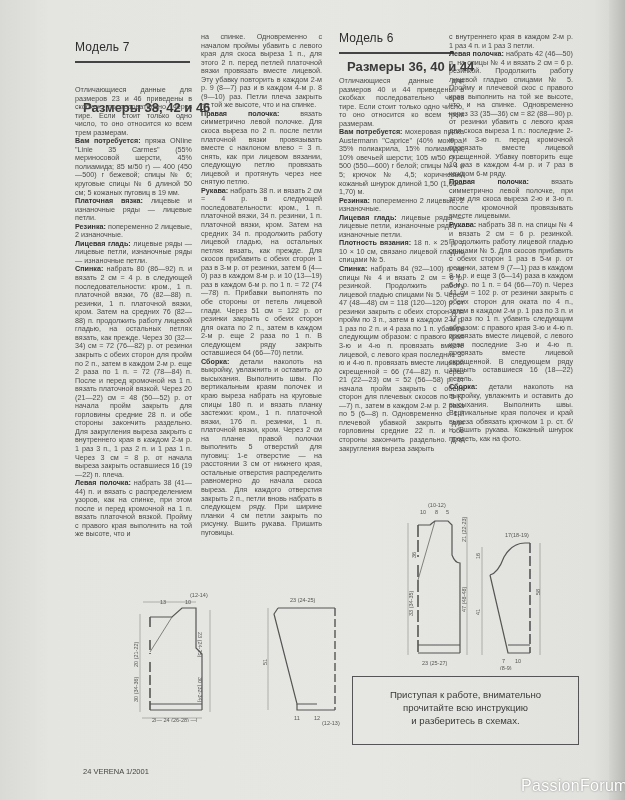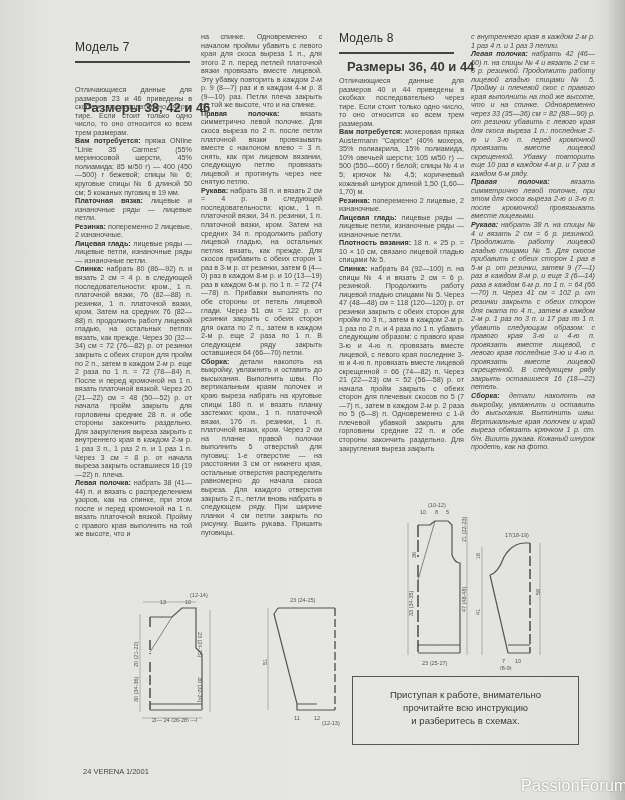--- a/index.html
+++ b/index.html
@@ -76,34 +76,34 @@
         <path d="M138 16 L138 118" stroke-width="0.4"></path>
       </g>
       <text x="160" y="10">23 (24-25)</text>
       <text x="132" y="72" transform="rotate(-90 135 70)">51</text>
       <text x="164" y="128">11</text>
       <text x="184" y="128">12</text>
     </svg>
     <div style="position:absolute;left:192px;top:128px;font-size:5.5px;color:#555;">(12-13)</div>
   </div>
 
-  <div class="title" style="left:339px;top:31px;">Модель 8</div>
+  <div class="title" style="left:339px;top:31px;">Модель 6</div>
   <div class="title-rule" style="left:339px;top:52px;width:115px;"></div>
   <div class="sizes" style="left:339px;top:59px;">Размеры 36, 40 и 44</div>
 
   <div class="col" style="left:339px;top:77px;width:125px;">
     <p><b></b><span>Отличающиеся данные для размеров 40 и 44 приведены в скобках последовательно через тире. Если стоит только одно число, то оно относится ко всем трем размерам.</span></p>
     <p><b>Вам потребуется:</b><span> мохеровая пряжа Austermann "Caprice" (40% мохера, 35% полиакрила, 15% полиамида, 10% овечьей шерсти; 105 м/50 г) — 500 (550—600) г белой; спицы № 4 и 5; крючок № 4,5; коричневый кожаный шнурок длиной 1,50 (1,60—1,70) м.</span></p>
     <p><b>Резинка:</b><span> попеременно 2 лицевые, 2 изнаночные.</span></p>
     <p><b>Лицевая гладь:</b><span> лицевые ряды — лицевые петли, изнаночные ряды — изнаночные петли.</span></p>
     <p><b>Плотность вязания:</b><span> 18 п. × 25 р. = 10 × 10 см, связано лицевой гладью спицами № 5.</span></p>
     <p><b>Спинка:</b><span> набрать 84 (92—100) п. на спицы № 4 и вязать 2 см = 6 р. резинкой. Продолжить работу лицевой гладью спицами № 5. Через 47 (48—48) см = 118 (120—120) р. от резинки закрыть с обеих сторон для пройм по 3 п., затем в каждом 2-м р. 1 раз по 2 п. и 4 раза по 1 п. убавить следующим образом: с правого края 3-ю и 4-ю п. провязать вместе лицевой, с левого края последние 3-ю и 4-ю п. провязать вместе лицевой скрещенной = 66 (74—82) п. Через 21 (22—23) см = 52 (56—58) р. от начала пройм закрыть с обеих сторон для плечевых скосов по 5 (7—7) п., затем в каждом 2-м р. 2 раза по 5 (6—8) п. Одновременно с 1-й плечевой убавкой закрыть для горловины средние 22 п. и обе стороны закончить раздельно. Для закругления выреза закрыть</span></p>
   </div>
 
-  <div class="col" style="left:471px;top:33px;width:124px;font-style:italic;">
+  <div class="col" style="left:449px;top:33px;width:124px;">
     <p><b></b><span>с внутреннего края в каждом 2-м р. 1 раз 4 п. и 1 раз 3 петли.</span></p>
     <p><b>Левая полочка:</b><span> набрать 42 (46—50) п. на спицы № 4 и вязать 2 см = 6 р. резинкой. Продолжить работу лицевой гладью спицами № 5. Пройму и плечевой скос с правого края выполнить на той же высоте, что и на спинке. Одновременно через 33 (35—36) см = 82 (88—90) р. от резинки убавить с левого края для скоса выреза 1 п.: последние 2-ю и 3-ю п. перед кромочной провязать вместе лицевой скрещенной. Убавку повторить еще 10 раз в каждом 4-м р. и 7 раз в каждом 6-м ряду.</span></p>
     <p><b>Правая полочка:</b><span> вязать симметрично левой полочке, при этом для скоса выреза 2-ю и 3-ю п. после кромочной провязывать вместе лицевыми.</span></p>
     <p><b>Рукава:</b><span> набрать 38 п. на спицы № 4 и вязать 2 см = 6 р. резинкой. Продолжить работу лицевой гладью спицами № 5. Для скосов прибавить с обеих сторон 1 раз в 5-м р. от резинки, затем 9 (7—1) раз в каждом 8-м р. и еще 3 (6—14) раза в каждом 6-м р. по 1 п. = 64 (66—70) п. Через 41 см = 102 р. от резинки закрыть с обеих сторон для оката по 4 п., затем в каждом 2-м р. 1 раз по 3 п. и 17 раз по 1 п. убавить следующим образом: с правого края 3-ю и 4-ю п. провязать вместе лицевой, с левого края последние 3-ю и 4-ю п. провязать вместе лицевой скрещенной. В следующем ряду закрыть оставшиеся 16 (18—22) петель.</span></p>
     <p><b>Сборка:</b><span> детали наколоть на выкройку, увлажнить и оставить до высыхания. Выполнить швы. Вертикальные края полочек и край выреза обвязать крючком 1 р. ст. б/н. Вшить рукава. Кожаный шнурок продеть, как на фото.</span></p>
   </div>
 
   <div class="schema" style="left:400px;top:495px;width:200px;height:175px;">
     <svg width="200" height="175" viewBox="0 0 200 175" font-family="Liberation Sans, sans-serif" font-size="5.5" fill="#555">
       <g stroke="#555" fill="none">

